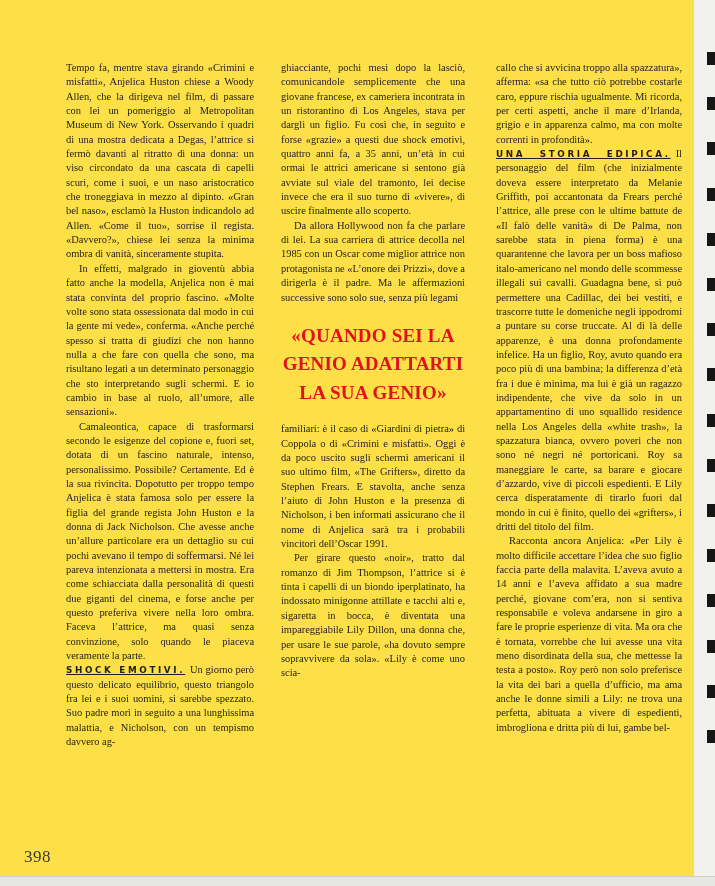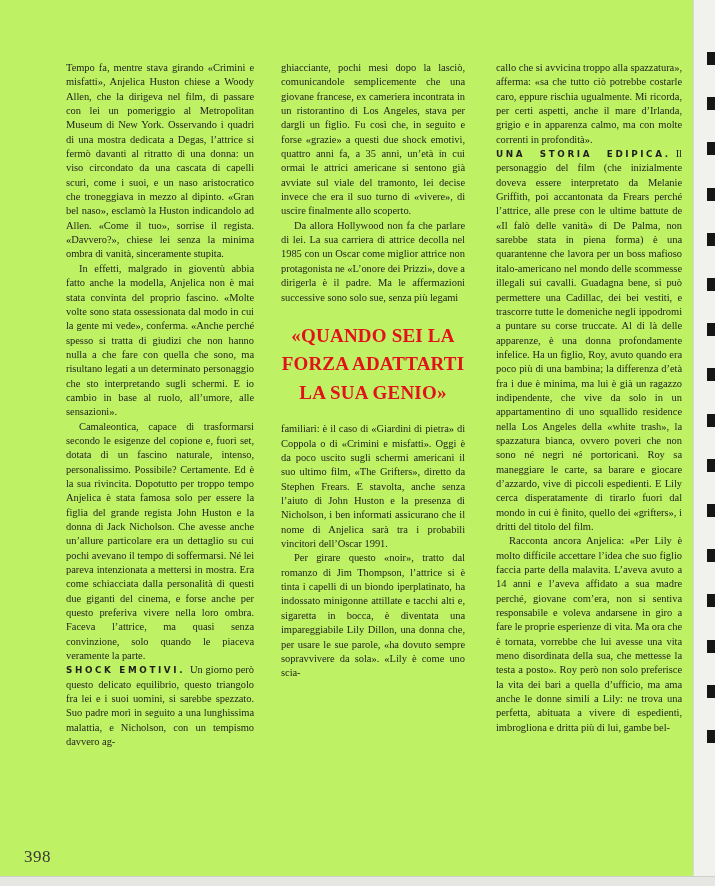--- a/index.html
+++ b/index.html
@@ -1,18 +1,18 @@
 <!DOCTYPE html>
 <html lang="it"><head>
 <meta charset="utf-8">
 <style>
   html,body{margin:0;padding:0;background:#e9e9e6;}
   .sheet{
     position:relative;width:715px;height:886px;margin:0 auto;
-    background:#bef264;overflow:hidden;
+    background:#fde047;overflow:hidden;
     font-family:"Liberation Serif",serif;color:#201e1c;
   }
   
   .edge-right{position:absolute;left:693px;top:0;width:22px;height:886px;
     background:#f1f1ee;border-left:1px solid #d9d9d3;}
   .edge-bottom{position:absolute;left:0;top:876px;width:715px;height:10px;
     background:#e6e6e2;border-top:1px solid #cfcfc9;}
   .edge-mark{position:absolute;right:0;width:8px;height:13px;background:#161616;}
   
   .column{
@@ -20,21 +20,21 @@
     font-size:10.5px;line-height:14.35px;text-align:justify;
     letter-spacing:-0.05px;
   }
   .col1{left:66px;width:188px;}
   .col2{left:281px;width:184px;}
   .col3{left:496px;width:186px;}
   .column p{margin:0;}
   .column p.ind{text-indent:13px;}
   .runin{
     font-family:"DejaVu Sans",sans-serif;font-weight:700;
-    font-size:8.8px;letter-spacing:2.6px;margin-right:5px;
+    font-size:8.8px;letter-spacing:2.6px;margin-right:5px;text-decoration:underline;
   }
   .pullquote{
     font-family:"Liberation Sans",sans-serif;font-weight:700;
     font-size:19px;line-height:28.5px;text-align:center;
     margin:17px 0 15px;letter-spacing:0.2px;
   }
   .pagenum{
     position:absolute;left:24px;top:847px;
     font-size:17px;color:#3a3835;letter-spacing:0.5px;
   }
@@ -70,21 +70,21 @@
     <p class="ind">In effetti, malgrado in gioventù abbia fatto anche la modella, Anjelica non è mai stata convinta del proprio fascino. «Molte volte sono stata ossessionata dal modo in cui la gente mi vede», conferma. «Anche perché spesso si tratta di giudizi che non hanno nulla a che fare con quella che sono, ma risultano legati a un determinato personaggio che sto interpretando sugli schermi. E io cambio in base al ruolo, all’umore, alle sensazioni».</p>
     <p class="ind">Camaleontica, capace di trasformarsi secondo le esigenze del copione e, fuori set, dotata di un fascino naturale, intenso, personalissimo. Possibile? Certamente. Ed è la sua rivincita. Dopotutto per troppo tempo Anjelica è stata famosa solo per essere la figlia del grande regista John Huston e la donna di Jack Nicholson. Che avesse anche un’allure particolare era un dettaglio su cui pochi avevano il tempo di soffermarsi. Né lei pareva intenzionata a mettersi in mostra. Era come schiacciata dalla personalità di questi due giganti del cinema, e forse anche per questo preferiva vivere nella loro ombra. Faceva l’attrice, ma quasi senza convinzione, solo quando le piaceva veramente la parte.</p>
     <p><span class="runin">SHOCK EMOTIVI.</span><span>Un giorno però questo delicato equilibrio, questo triangolo fra lei e i suoi uomini, si sarebbe spezzato. Suo padre morì in seguito a una lunghissima malattia, e Nicholson, con un tempismo davvero ag-</span></p>
   </div>
 
   <div class="column col2">
     <p>ghiacciante, pochi mesi dopo la lasciò, comunicandole semplicemente che una giovane francese, ex cameriera incontrata in un ristorantino di Los Angeles, stava per dargli un figlio. Fu così che, in seguito e forse «grazie» a questi due shock emotivi, quattro anni fa, a 35 anni, un’età in cui ormai le attrici americane si sentono già avviate sul viale del tramonto, lei decise invece che era il suo turno di «vivere», di uscire finalmente allo scoperto.</p>
     <p class="ind">Da allora Hollywood non fa che parlare di lei. La sua carriera di attrice decolla nel 1985 con un Oscar come miglior attrice non protagonista ne «L’onore dei Prizzi», dove a dirigerla è il padre. Ma le affermazioni successive sono solo sue, senza più legami</p>
     <div class="pullquote" style="color: rgb(226, 18, 27); font-family: Liberation Serif, serif;">
       <div>«QUANDO SEI LA</div>
-      <div>FORZA ADATTARTI</div>
+      <div>GENIO ADATTARTI</div>
       <div>LA SUA GENIO»</div>
     </div>
     <p>familiari: è il caso di «Giardini di pietra» di Coppola o di «Crimini e misfatti». Oggi è da poco uscito sugli schermi americani il suo ultimo film, «The Grifters», diretto da Stephen Frears. E stavolta, anche senza l’aiuto di John Huston e la presenza di Nicholson, i ben informati assicurano che il nome di Anjelica sarà tra i probabili vincitori dell’Oscar 1991.</p>
     <p class="ind">Per girare questo «noir», tratto dal romanzo di Jim Thompson, l’attrice si è tinta i capelli di un biondo iperplatinato, ha indossato minigonne attillate e tacchi alti e, sigaretta in bocca, è diventata una impareggiabile Lily Dillon, una donna che, per usare le sue parole, «ha dovuto sempre sopravvivere da sola». «Lily è come uno scia-</p>
   </div>
 
   <div class="column col3">
     <p>callo che si avvicina troppo alla spazzatura», afferma: «sa che tutto ciò potrebbe costarle caro, eppure rischia ugualmente. Mi ricorda, per certi aspetti, anche il mare d’Irlanda, grigio e in apparenza calmo, ma con molte correnti in profondità».</p>
     <p><span class="runin">UNA STORIA EDIPICA.</span><span>Il personaggio del film (che inizialmente doveva essere interpretato da Melanie Griffith, poi accantonata da Frears perché l’attrice, alle prese con le ultime battute de «Il falò delle vanità» di De Palma, non sarebbe stata in piena forma) è una quarantenne che lavora per un boss mafioso italo-americano nel mondo delle scommesse illegali sui cavalli. Guadagna bene, si può permettere una Cadillac, dei bei vestiti, e trascorre tutte le domeniche negli ippodromi a puntare su corse truccate. Al di là delle apparenze, è una donna profondamente infelice. Ha un figlio, Roy, avuto quando era poco più di una bambina; la differenza d’età fra i due è minima, ma lui è già un ragazzo indipendente, che vive da solo in un appartamentino di uno squallido residence nella Los Angeles della «white trash», la spazzatura bianca, ovvero poveri che non sono né negri né portoricani. Roy sa maneggiare le carte, sa barare e giocare d’azzardo, vive di piccoli espedienti. E Lily cerca disperatamente di tirarlo fuori dal mondo in cui è finito, quello dei «grifters», i dritti del titolo del film.</span></p>
     <p class="ind">Racconta ancora Anjelica: «Per Lily è molto difficile accettare l’idea che suo figlio faccia parte della malavita. L’aveva avuto a 14 anni e l’aveva affidato a sua madre perché, giovane com’era, non si sentiva responsabile e voleva andarsene in giro a fare le proprie esperienze di vita. Ma ora che è tornata, vorrebbe che lui avesse una vita meno disordinata della sua, che mettesse la testa a posto». Roy però non solo preferisce la vita dei bari a quella d’ufficio, ma ama anche le donne simili a Lily: ne trova una perfetta, abituata a vivere di espedienti, imbrogliona e dritta più di lui, gambe bel-</p>

